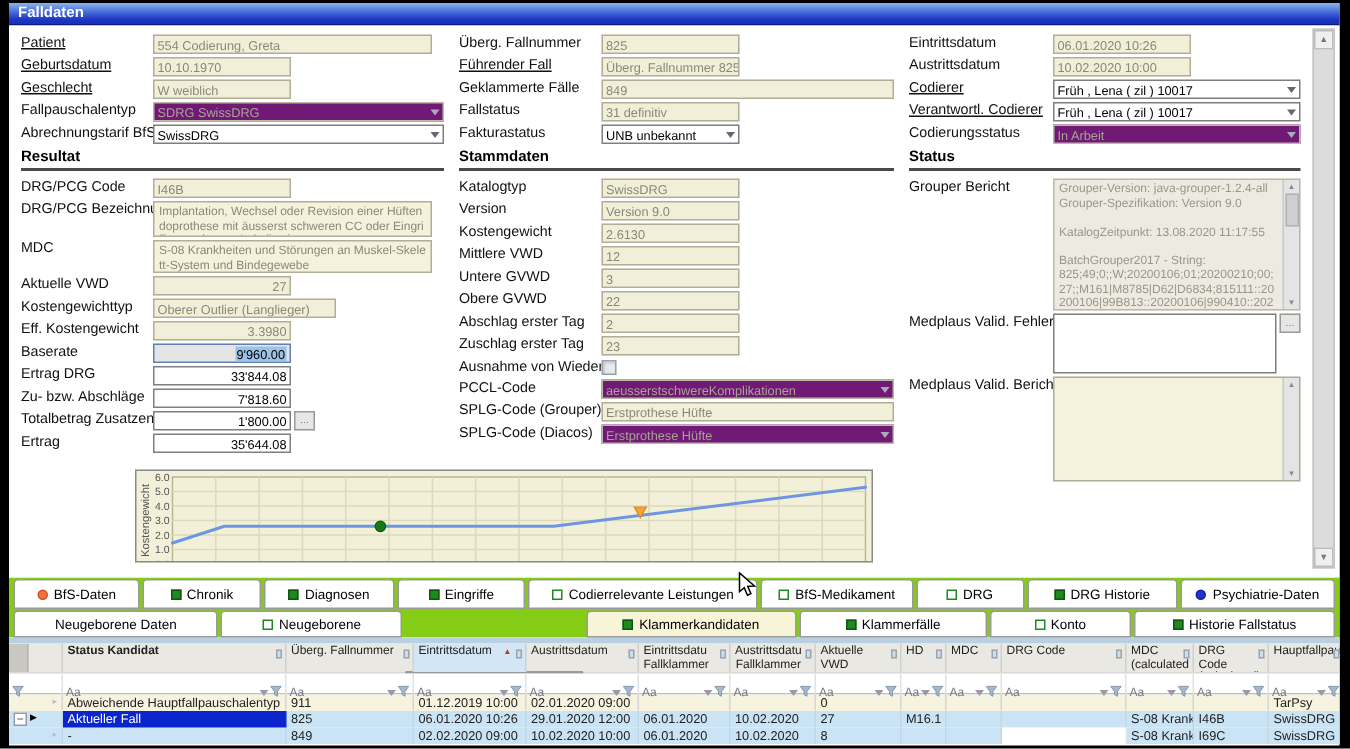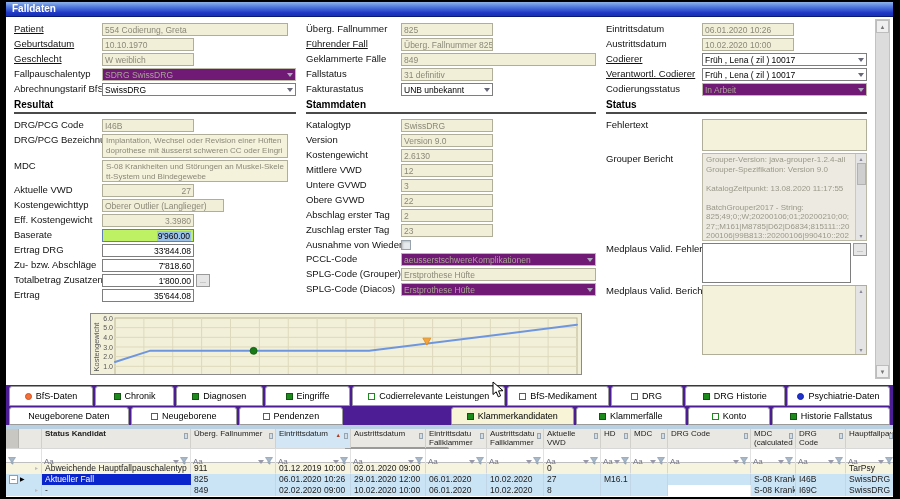--- a/index.html
+++ b/index.html
@@ -17,21 +17,21 @@
   .flabel{width:88px;flex:none;font-size:9.5px;line-height:12px;color:#111;overflow:hidden;white-space:nowrap}
   [data-col="col2"] .flabel{width:95px}
   [data-col="col3"] .flabel{width:96px}
   .flabel.u{text-decoration:underline}
   .fsection{font-weight:bold;font-size:10px;border-bottom:2px solid #4a4a4a;margin:3px 0 5px 0;padding-bottom:2px}
   .fld{height:13px;border:1px solid #a6a6a6;display:flex;align-items:center;padding:0 2px;font-size:8.5px;overflow:hidden;white-space:nowrap;background:#fff}
   .w-s{width:92px}.w-m{width:122px}.w-l{width:186px}.w-xl{flex:1}
   .st-readonly{background:#f2efd9;color:#8a8878;border-color:#b0ad99}
   .st-editable{background:#fff;color:#000;border-color:#7e7e7e}
   .st-disabled{background:#701a75;color:#a8a494;border-color:#bcb9a6}
-  .st-selected{background:#bef264;color:#000;border-color:#6080b4}
+  .st-selected{background:#e5e5e5;color:#000;border-color:#6080b4}
   .ar .val{margin-left:auto}
   .val.sel{background:#9cc2e8;padding:0 1px}
   .dd{margin-left:auto;width:0;height:0;border:3px solid transparent;border-top:4px solid #667;margin-top:4px;flex:none}
   .st-disabled .dd{border-top-color:#aab}
   .fld.textarea{align-items:flex-start;white-space:normal;position:relative;padding:0}
   .fld.textarea .txt{font-size:8px;line-height:9.5px;white-space:pre-wrap;word-break:break-all;width:100%;height:100%;overflow:hidden;padding:1px 3px}
   .fld.textarea.st-readonly{background:#f5f2dc}
   .fld.textarea.st-disabled{background:#edebe1;color:#9a968a}
   .fld.textarea.st-disabled .txt{padding-right:13px}
   .fld.textarea.st-editable{background:#fff}
@@ -39,21 +39,21 @@
   .tsb-up,.tsb-dn{height:9px;line-height:10px;flex:none}
   .tsb-dn{margin-top:auto}
   .tsb-thumb{width:9px;height:22px;background:#cfcfcf;border:1px solid #b2b2b2;flex:none}
   .mini{width:14px;height:13px;font-size:7px;line-height:5px;margin-left:2px;background:#e6e6e6;border:1px solid #999;color:#777;padding:0;flex:none}
   .cb{width:10px;height:10px;background:#e7eaee;border:1px solid #98a2ac;box-shadow:inset 1px 1px 2px rgba(0,0,0,.18);flex:none;margin-top:1px}
   .vscroll{position:absolute;right:3px;top:2px;bottom:6px;width:15px;background:#dcdcdc;border:1px solid #c2c2c2;display:flex;flex-direction:column}
   .sbb{height:13px;background:#efefef;border:1px solid #bdbdbd;font-size:6px;line-height:12px;text-align:center;color:#777;flex:none}
   .sbb.dn{margin-top:auto}
   .chart{position:absolute;left:84px;top:296px;width:492px;height:62px;border:1px solid #8a8a8a;overflow:hidden;background:#f3f0da}
   
-  .tabsrow{display:flex;background:#4c1d95;gap:2px;padding:1px 3px 0 3px}
+  .tabsrow{display:flex;background:#84cc16;gap:2px;padding:1px 3px 0 3px}
   .tabsrow.r1{height:21px}
   .tabsrow.r2{height:19px}
   .tab{display:flex;align-items:center;justify-content:center;gap:4px;border:1px solid #9a9a9a;border-radius:3px 3px 0 0;font-size:9px;background:#fff;overflow:hidden;white-space:nowrap;flex-basis:0}
   .tab.active{background:#f7f4d8}
   .tic{flex:none;display:inline-block;width:7px;height:7px}
   .square-filled{background:#1d8a1d;border:1px solid #115511}
   .square-outline{background:#fff;border:1px solid #1d8a1d}
   .dot-orange{background:#f2703a;border-radius:50%;border:1px solid #d05020}
   .dot-blue{background:#2233cc;border-radius:50%;border:1px solid #1122aa}
   
@@ -327,26 +327,20 @@
           </div>
         </div>
         <div class="frow">
           <span class="flabel">Codierungsstatus</span>
           <div class="fld select st-disabled w-xl">
             <span class="val">In Arbeit</span>
             <span class="dd"></span>
           </div>
         </div>
         <div class="fsection">Status</div>
-        <div class="frow">
-          <span class="flabel">Fehlertext</span>
-          <div class="fld textarea st-readonly w-xl" style="height: 32px;">
-            <div class="txt"></div>
-          </div>
-        </div>
         <div class="frow">
           <span class="flabel">Grouper Bericht</span>
           <div class="fld textarea st-disabled w-xl" style="height: 88px;">
             <div class="txt">Grouper-Version: java-grouper-1.2.4-all
 Grouper-Spezifikation: Version 9.0
 
 KatalogZeitpunkt: 13.08.2020 11:17:55
 
 BatchGrouper2017 - String:
 825;49;0;;W;20200106;01;20200210;00;27;;M161|M8785|D62|D6834;815111::20200106|99B813::20200106|990410::20200106|2005UH::20200120</div>
@@ -454,24 +448,20 @@
       </div>
     </div>
   <div class="tabsrow r2" id="tabs2">
       <div class="tab" style="flex-grow: 120;">
         <span class="tlbl">Neugeborene Daten</span>
       </div>
       <div class="tab" style="flex-grow: 106;">
         <span class="tic square-outline"></span>
         <span class="tlbl">Neugeborene</span>
       </div>
-      <div class="tab" style="flex-grow: 104;">
-        <span class="tic square-outline"></span>
-        <span class="tlbl">Pendenzen</span>
-      </div>
       <div class="tab" style="flex-grow: 104; margin-top: 40px;">
         <span class="tic square-filled"></span>
         <span class="tlbl">Garanten</span>
       </div>
       <div class="tab active" style="flex-grow: 123;">
         <span class="tic square-filled"></span>
         <span class="tlbl">Klammerkandidaten</span>
       </div>
       <div class="tab" style="flex-grow: 110;">
         <span class="tic square-filled"></span>
@@ -490,21 +480,21 @@
   <div class="tbl">
     <div class="thead" id="thead">
         <div class="th gutw">
           <span class="corner"></span>
         </div>
         <div class="th" style="width: 149px; font-weight: bold;"><span class="thl">Status Kandidat</span><span class="pin"></span></div>
         <div class="th" style="width: 85px;"><span class="thl">Überg. Fallnummer</span><span class="pin"></span></div>
         <div class="th sorted" style="width: 75px;"><span class="thl">Eintrittsdatum</span><span class="sort">▲</span><span class="pin"></span></div>
         <div class="th" style="width: 75px;"><span class="thl">Austrittsdatum</span><span class="pin"></span></div>
         <div class="th" style="width: 61px;"><span class="thl">Eintrittsdatu Fallklammer</span><span class="pin"></span></div>
-        <div class="th" style="width: 57px;"><span class="thl">Austrittsdatu Fallklammer</span><span class="pin"></span></div>
+        <div class="th" style="width: 57px; text-align: right;"><span class="thl">Austrittsdatu Fallklammer</span><span class="pin"></span></div>
         <div class="th" style="width: 57px;"><span class="thl">Aktuelle VWD</span><span class="pin"></span></div>
         <div class="th" style="width: 30px;"><span class="thl">HD</span><span class="pin"></span></div>
         <div class="th" style="width: 37px;"><span class="thl">MDC</span><span class="pin"></span></div>
         <div class="th" style="width: 83px;"><span class="thl">DRG Code</span><span class="pin"></span></div>
         <div class="th" style="width: 45px;"><span class="thl">MDC (calculated</span><span class="pin"></span></div>
         <div class="th" style="width: 50px;"><span class="thl">DRG Code (calculated)</span><span class="pin"></span></div>
         <div class="th" style="width: 50px;"><span class="thl">Hauptfallpau</span><span class="pin"></span></div>
       </div>
     <div class="tfilter" id="tfilter">
         <div class="fc gutw">

